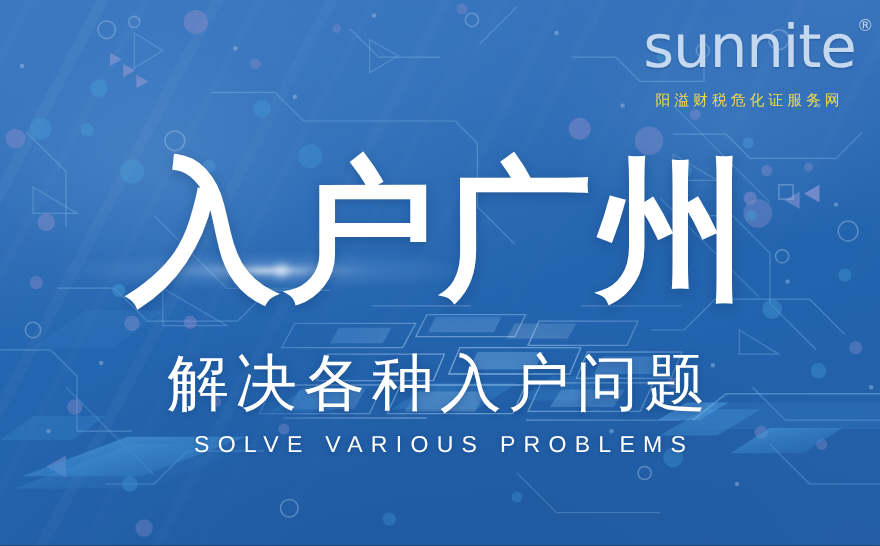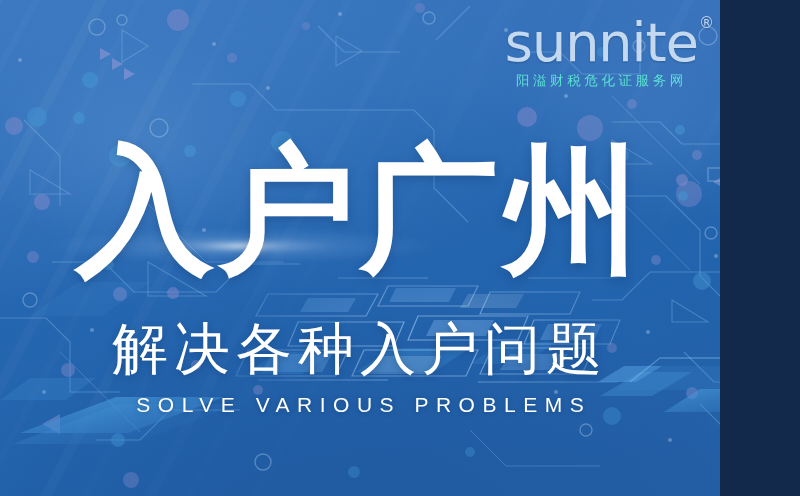--- a/index.html
+++ b/index.html
@@ -2,21 +2,21 @@
 <html><head>
 <meta charset="utf-8">
 <style>
   * { margin:0; padding:0; box-sizing:border-box; }
   html,body{ background:#13294b; }
   body{
     font-family:"Liberation Sans","DejaVu Sans",sans-serif;
   }
   #banner{
     position:relative;
-    width:720px; height:496px;
+    width:800px; height:496px;
     overflow:hidden;
     background:#2566b0;
   }
 
   
   .bg-base{
     position:absolute; inset:0;
     background:
       radial-gradient(120% 90% at 18% 8%, #3c79c0 0%, rgba(60,121,192,0) 60%),
       radial-gradient(90% 80% at 95% 0%, #3a74bd 0%, rgba(58,116,189,0) 55%),
@@ -99,24 +99,24 @@
     font-weight:400;
     font-family:"DejaVu Sans",sans-serif;
     text-shadow:0 1px 2px rgba(10,40,80,.35);
   }
   .logo-reg{
     position:absolute; right:-15px; top:-2px;
     font-size:15px; line-height:15px; color:#cfe0f4; opacity:.95;
   }
   .logo-sub{
     display:block;
-    margin-top:4px;
+    margin-top:14px;
     font-size:13.5px;
     letter-spacing:3.6px;
-    color:#5eead4;
+    color:#fde047;
     opacity:.92;
     font-family:"DejaVu Sans",sans-serif;
     white-space:nowrap;
   }
 
   
   .headline{
     position:absolute; left:0; right:0; top:139px;
     text-align:center;
     z-index:5;

